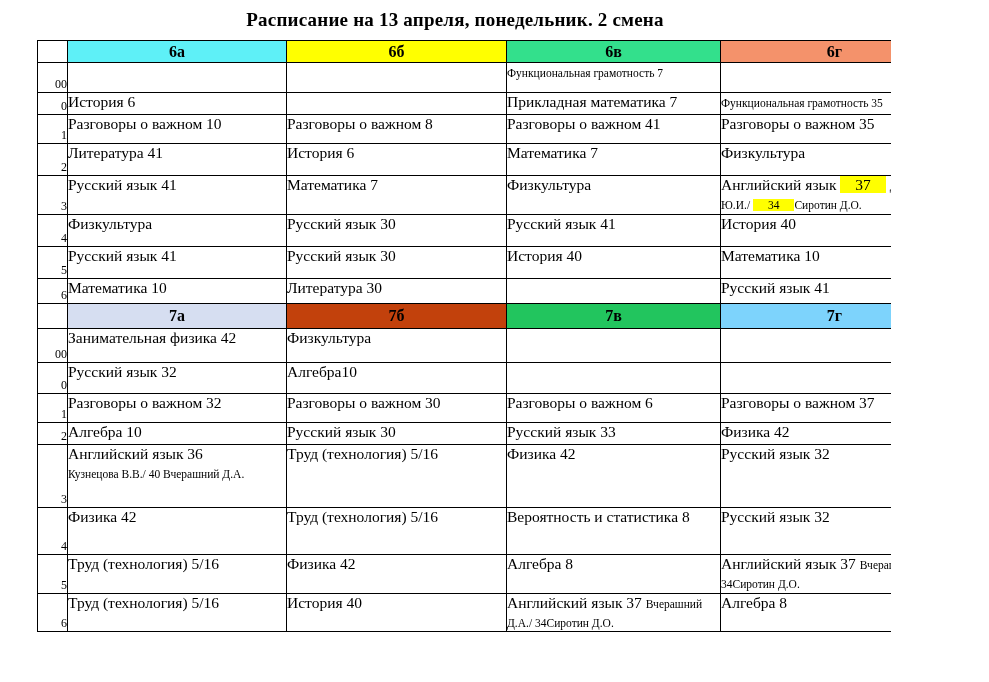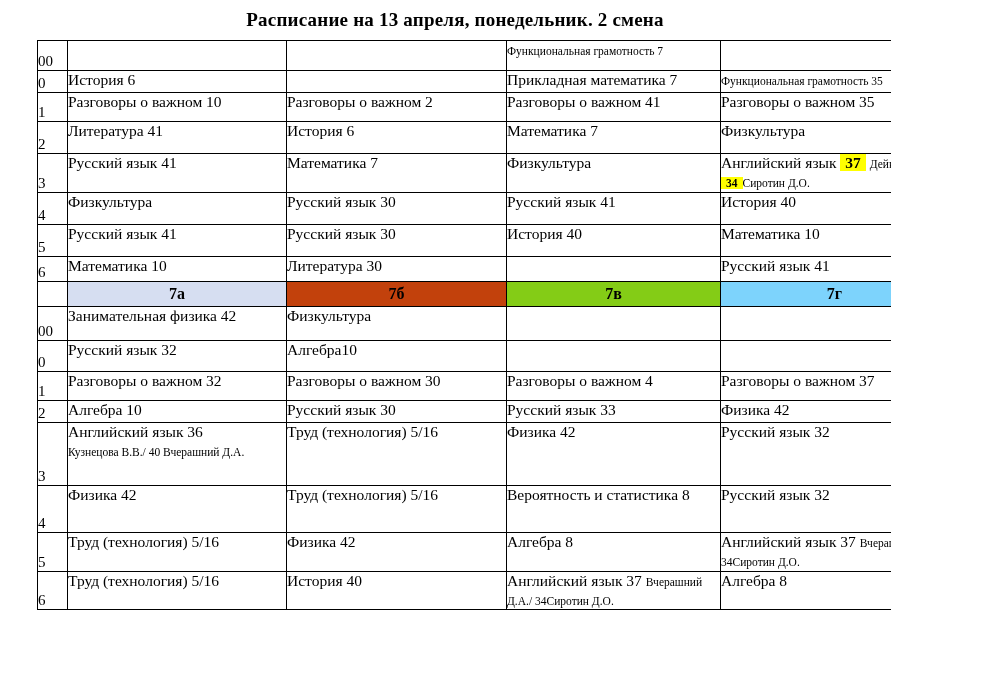--- a/index.html
+++ b/index.html
@@ -36,66 +36,73 @@
     padding: 0;
   }
   td.corner { background: #ffffff; }
   td.class-header {
     font-weight: bold;
     font-size: 16px;
     text-align: center;
     vertical-align: middle;
   }
   td.period {
-    font-size: 15px;
-    text-align: left;
+    font-size: 12px;
+    text-align: right;
     vertical-align: bottom;
     padding-bottom: 1px;
   }
   td.subject {
     font-size: 15.5px;
     vertical-align: top;
     padding: 2px 4px 0 7px;
     line-height: 1.22;
   }
   td.subject span.small { font-size: 11.5px; }
-  td.subject span.hl { padding: 0 5px; font-weight: bold; }
+  td.subject span.hl { padding: 0 15px; }
 </style>
 </head>
 <body>
 
 <div class="page">
   <div class="title">Расписание на 13 апреля, понедельник. 2 смена</div>
   <table class="schedule">
     <colgroup>
       <col style="width:30px">
       <col style="width:219px">
       <col style="width:220px">
       <col style="width:214px">
       <col style="width:228px">
     </colgroup>
     <tbody id="schedule-body">
+        <tr style="height: 22px;">
+          <td class="corner"></td>
+          <td class="class-header" style="background: rgb(94, 240, 247);">6а</td>
+          <td class="class-header" style="background: rgb(255, 255, 0);">6б</td>
+          <td class="class-header" style="background: rgb(51, 224, 140);">6в</td>
+          <td class="class-header" style="background: rgb(244, 146, 107);">6г</td>
+        </tr>
         <tr style="height: 30px;">
           <td class="period">00</td>
           <td class="subject"></td>
           <td class="subject"></td>
           <td class="subject"><span class="small">Функциональная грамотность 7</span></td>
           <td class="subject"></td>
         </tr>
         <tr style="height: 22px;">
           <td class="period">0</td>
           <td class="subject">История 6</td>
           <td class="subject"></td>
           <td class="subject">Прикладная математика 7</td>
           <td class="subject"><span class="small">Функциональная грамотность 35</span></td>
         </tr>
         <tr style="height: 29px;">
           <td class="period">1</td>
           <td class="subject">Разговоры о важном 10</td>
-          <td class="subject">Разговоры о важном 2</td>
+          <td class="subject">Разговоры о важном 8</td>
           <td class="subject">Разговоры о важном 41</td>
           <td class="subject">Разговоры о важном 35</td>
         </tr>
         <tr style="height: 32px;">
           <td class="period">2</td>
           <td class="subject">Литература 41</td>
           <td class="subject">История 6</td>
           <td class="subject">Математика 7</td>
           <td class="subject">Физкультура</td>
         </tr>
@@ -124,42 +131,42 @@
           <td class="period">6</td>
           <td class="subject">Математика 10</td>
           <td class="subject">Литература 30</td>
           <td class="subject"></td>
           <td class="subject">Русский язык 41</td>
         </tr>
         <tr style="height: 25px;">
           <td class="corner"></td>
           <td class="class-header" style="background: rgb(214, 222, 241);">7а</td>
           <td class="class-header" style="background: #c2410c;">7б</td>
-          <td class="class-header" style="background: #84cc16;">7в</td>
+          <td class="class-header" style="background: #22c55e;">7в</td>
           <td class="class-header" style="background: #7dd3fc; font-family: Liberation Serif, serif;">7г</td>
         </tr>
         <tr style="height: 34px;">
           <td class="period">00</td>
           <td class="subject">Занимательная физика 42</td>
           <td class="subject">Физкультура</td>
           <td class="subject"></td>
           <td class="subject"></td>
         </tr>
         <tr style="height: 31px;">
           <td class="period">0</td>
           <td class="subject">Русский язык 32</td>
           <td class="subject">Алгебра10</td>
           <td class="subject"></td>
           <td class="subject"></td>
         </tr>
         <tr style="height: 29px;">
           <td class="period">1</td>
           <td class="subject">Разговоры о важном 32</td>
           <td class="subject">Разговоры о важном 30</td>
-          <td class="subject">Разговоры о важном 4</td>
+          <td class="subject">Разговоры о важном 6</td>
           <td class="subject">Разговоры о важном 37</td>
         </tr>
         <tr style="height: 22px;">
           <td class="period">2</td>
           <td class="subject">Алгебра 10</td>
           <td class="subject">Русский язык 30</td>
           <td class="subject">Русский язык 33</td>
           <td class="subject">Физика 42</td>
         </tr>
         <tr style="height: 63px;">

